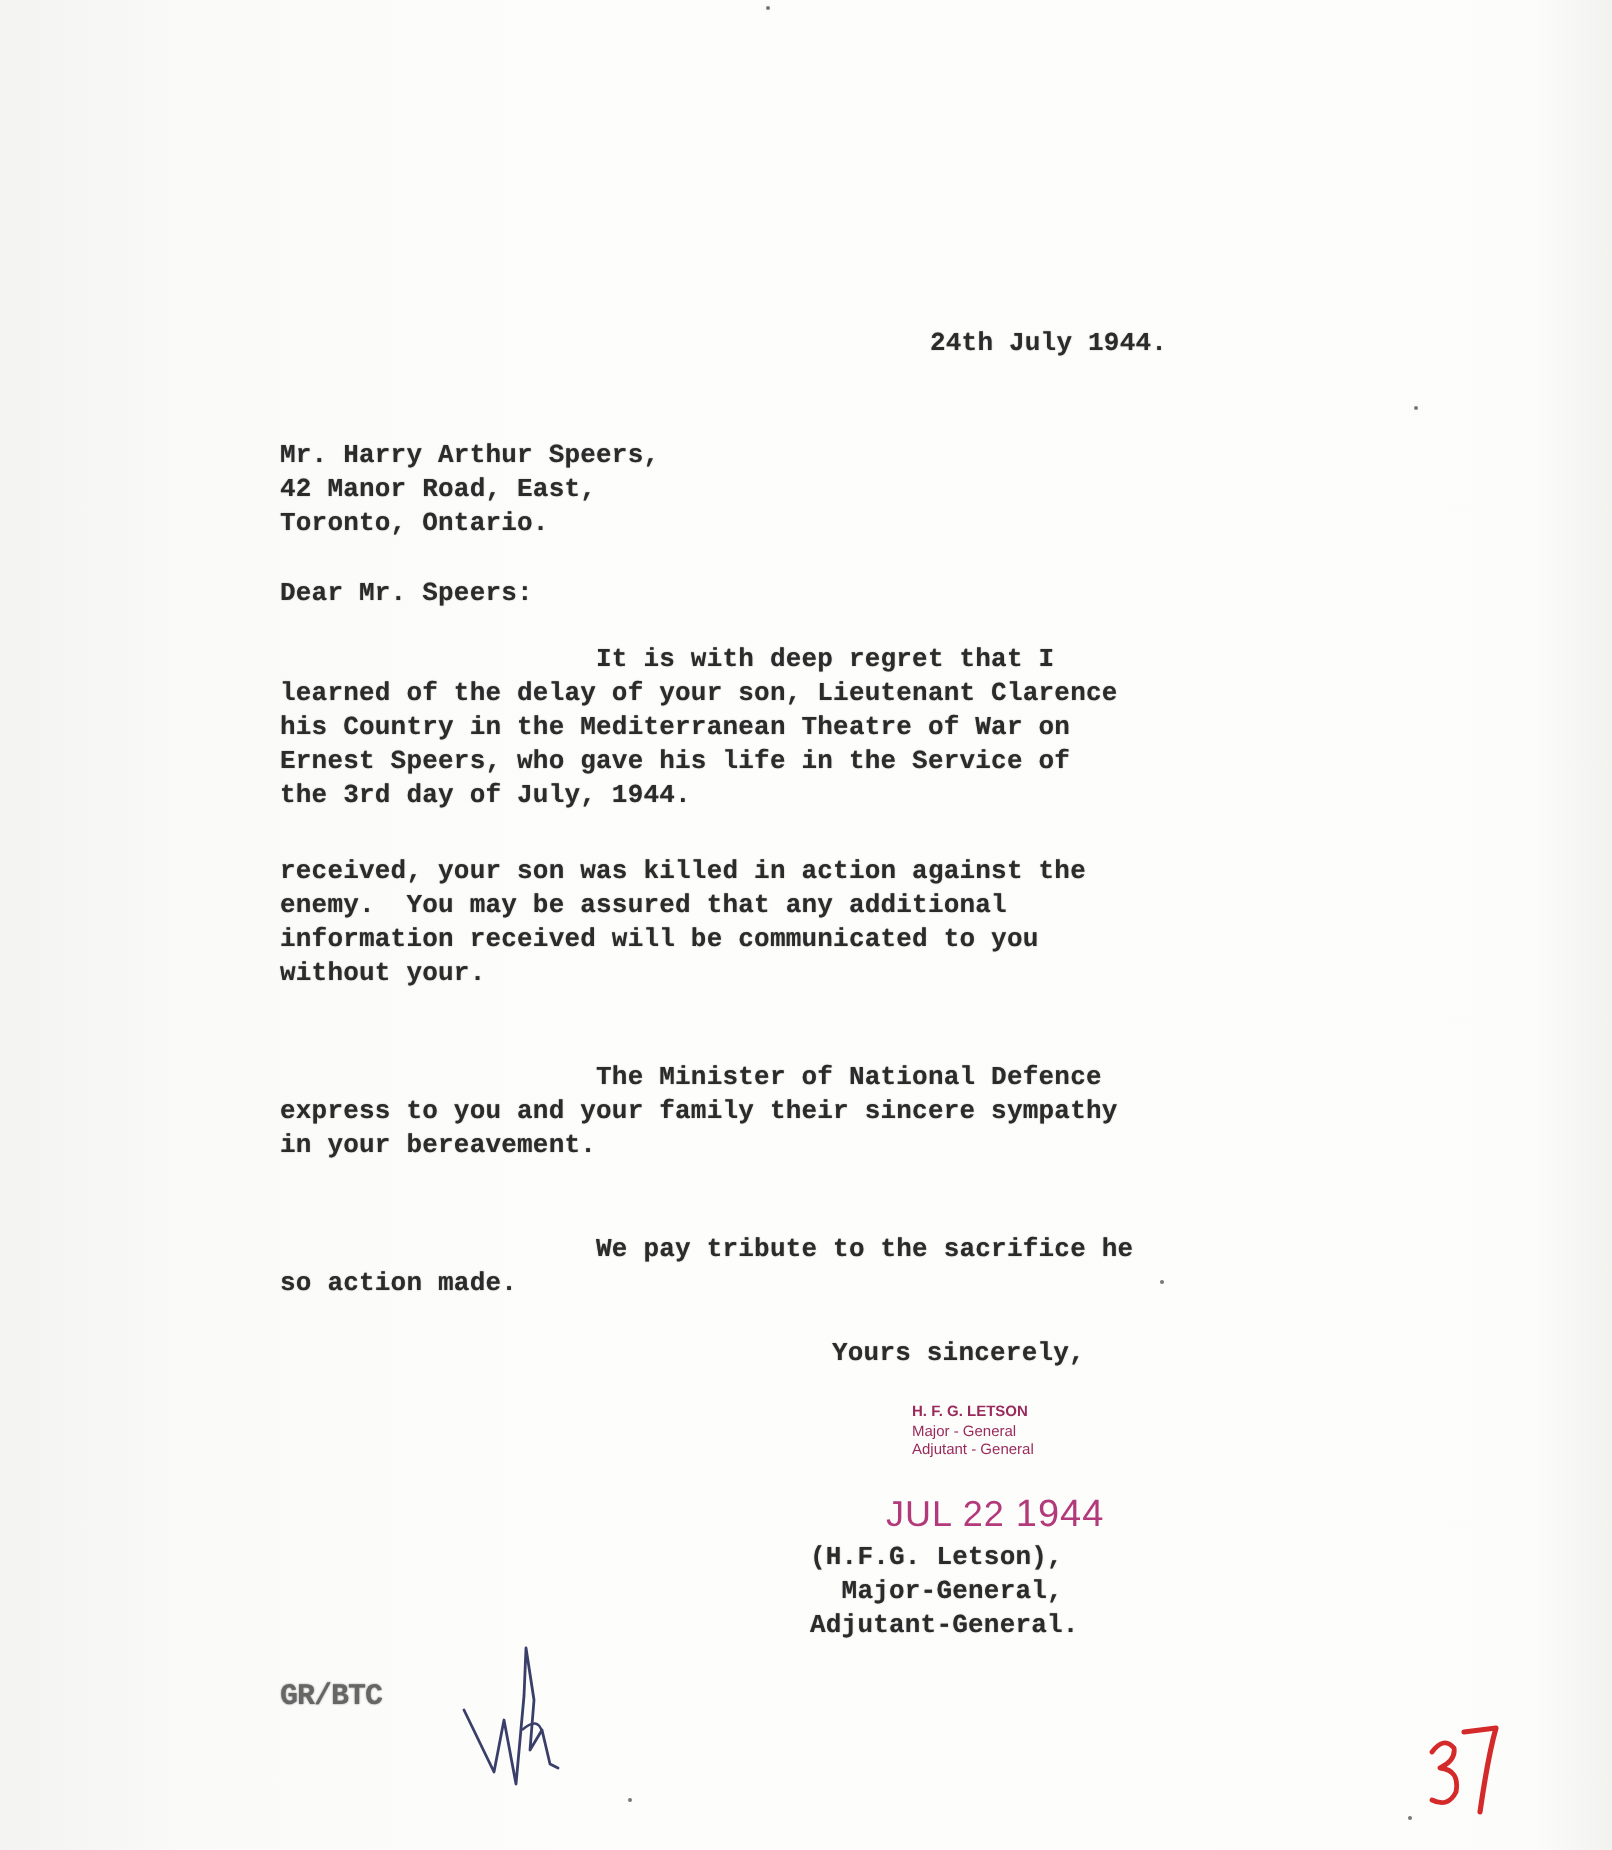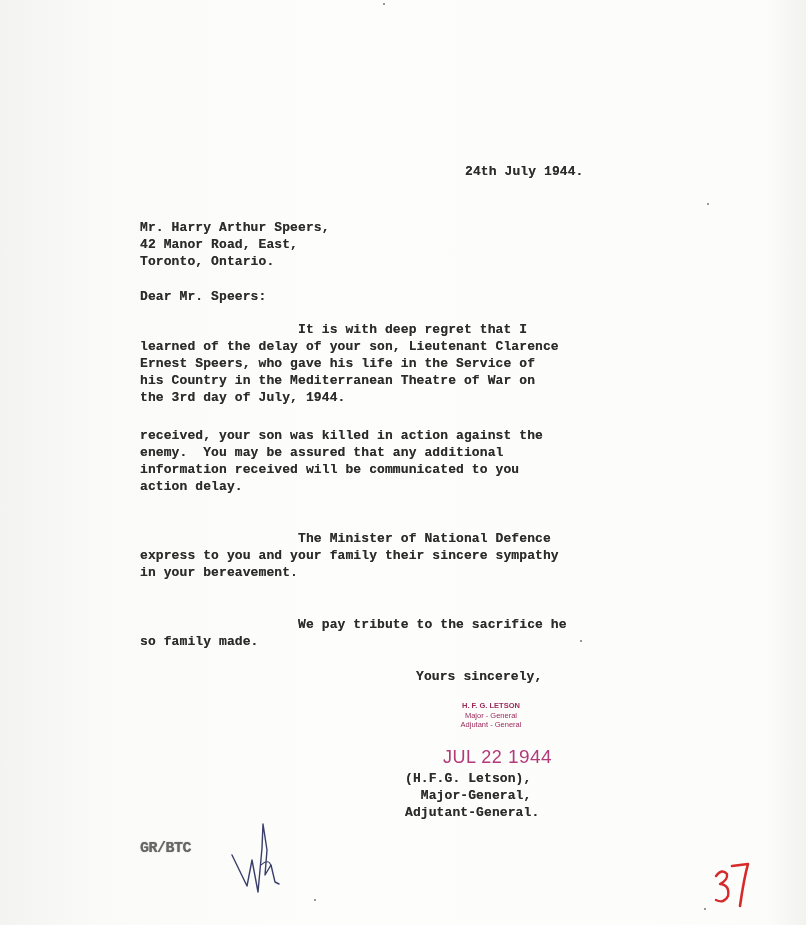--- a/index.html
+++ b/index.html
@@ -32,21 +32,21 @@
     .p2 { top: 427px; }
     .p3 { top: 530px; }
     .p4 { top: 616px; }
     .closing { left: 416px; top: 668px; }
     .sig { left: 405px; top: 770px; }
     .ref { left: 140px; top: 840px; color: #666; font-size: 15px; letter-spacing: -0.5px; text-shadow: 0 0 1px rgba(0,0,0,0.5); }
 
     .stamp {
       position: absolute; left: 456px; top: 701px;
       font-family: "Liberation Sans", sans-serif;
-      color: #9a2a5a; text-align: center;
+      color: #9a2a5a; 
       font-size: 7.5px; line-height: 9.5px; font-weight: bold;
       width: 70px;
     }
     .stamp .sub { font-weight: normal; }
     .date-stamp {
       position: absolute; left: 443px; top: 748px;
       font-family: "Liberation Sans", sans-serif;
       color: #b33a7a; font-size: 18px; line-height: 18px;
       letter-spacing: 0.5px;
     }
@@ -63,27 +63,27 @@
 <body>
 
 <div class="page">
 
   <div class="tw date">24th July 1944.</div>
 
   <div class="tw addr"><div>Mr. Harry Arthur Speers,</div><div>42 Manor Road, East,</div><div>Toronto, Ontario.</div></div>
 
   <div class="tw salutation">Dear Mr. Speers:</div>
 
-  <div class="tw para p1"><div>                    It is with deep regret that I</div><div>learned of the delay of your son, Lieutenant Clarence</div><div>Ernest Speers, who gave his life in the Service of</div><div>his Country in the Mediterranean Theatre of War on</div><div>the 3rd day of July, 1944.</div></div>
+  <div class="tw para p1"><div>                    It is with deep regret that I</div><div>learned of the delay of your son, Lieutenant Clarence</div><div>his Country in the Mediterranean Theatre of War on</div><div>Ernest Speers, who gave his life in the Service of</div><div>the 3rd day of July, 1944.</div></div>
 
-  <div class="tw para p2"><div>received, your son was killed in action against the</div><div>enemy.  You may be assured that any additional</div><div>information received will be communicated to you</div><div>action delay.</div></div>
+  <div class="tw para p2"><div>received, your son was killed in action against the</div><div>enemy.  You may be assured that any additional</div><div>information received will be communicated to you</div><div>without your.</div></div>
 
   <div class="tw para p3"><div>                    The Minister of National Defence</div><div>express to you and your family their sincere sympathy</div><div>in your bereavement.</div></div>
 
-  <div class="tw para p4"><div>                    We pay tribute to the sacrifice he</div><div>so family made.</div></div>
+  <div class="tw para p4"><div>                    We pay tribute to the sacrifice he</div><div>so action made.</div></div>
 
   <div class="tw closing">Yours sincerely,</div>
 
   <div class="stamp">
     <div>H. F. G. LETSON</div>
     <div class="sub">Major - General</div>
     <div class="sub">Adjutant - General</div>
   </div>
 
   <div class="date-stamp"><span>JUL 22</span> <span class="yr">1944</span></div>

